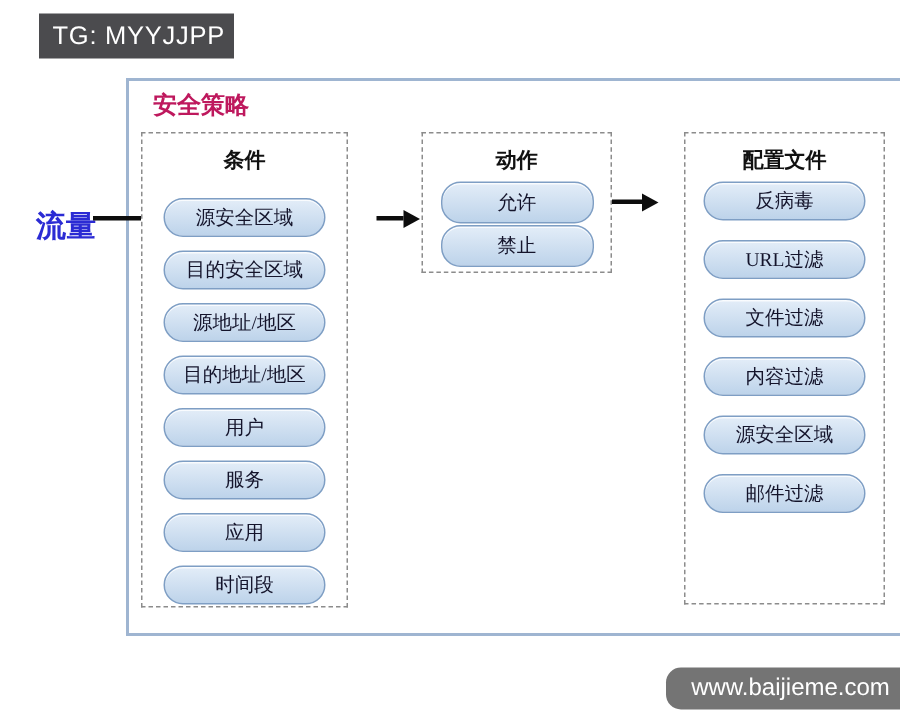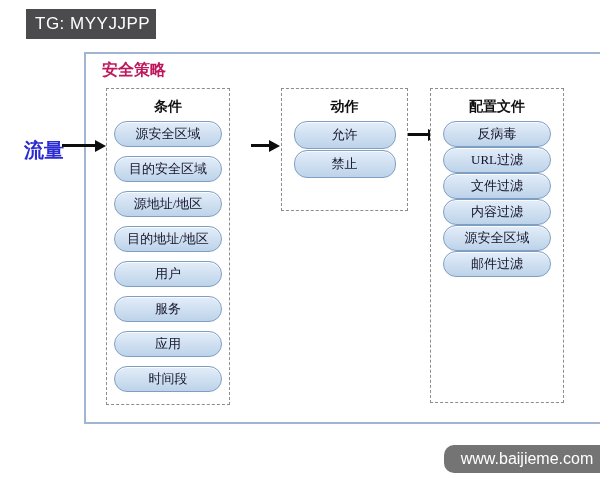--- a/index.html
+++ b/index.html
@@ -30,33 +30,33 @@
     font-family: "Liberation Serif", "DejaVu Serif", serif;
   }
 
   
   .col {
     position: absolute;
     border: 1px dashed var(--dashed_border, #8c8c8c);
     background: #ffffff;
     display: flex; flex-direction: column; align-items: center;
   }
-  .col1 { left: 90px;  top: 88px; width: 124px; height: 317px; }
-  .col2 { left: 265px; top: 88px; width: 127px; height: 123px; }
-  .col3 { left: 414px; top: 88px; width: 134px; height: 315px; text-align: right; }
+  .col1 { left: 78px;  top: 88px; width: 138px; height: 317px; gap: 11px; }
+  .col2 { left: 265px; top: 88px; width: 127px; height: 94px; }
+  .col3 { left: 440px; top: 88px; width: 134px; height: 315px; text-align: right; }
 
   .col-header {
     margin-top: 9px; height: 20px;
     font-size: 14px; font-weight: bold; color: #111;
     font-family: "Liberation Serif", "DejaVu Serif", serif;
   }
   .col-items { margin-top: 3px; display: flex; flex-direction: column; align-items: center; }
   .col1 .col-items { gap: 9px;  width: 108px; }
   .col2 .col-items { gap: 1px; width: 102px; }
-  .col3 .col-items { gap: 0; width: 108px; }
+  .col3 .col-items { gap: 13px; width: 108px; }
 
   .node-btn {
     width: 100%; height: 26px;
     background: linear-gradient(to bottom, var(--node_fill_top, #e3edf8), var(--node_fill_bottom, #bdd3ea));
     border: 1px solid var(--node_border, #7e9ec4);
     border-radius: 13px;
     box-shadow: inset 0 1px 0 rgba(255,255,255,0.8);
     font-size: 13px; color: #14142b;
     display: flex; align-items: center; justify-content: center;
     white-space: nowrap;

